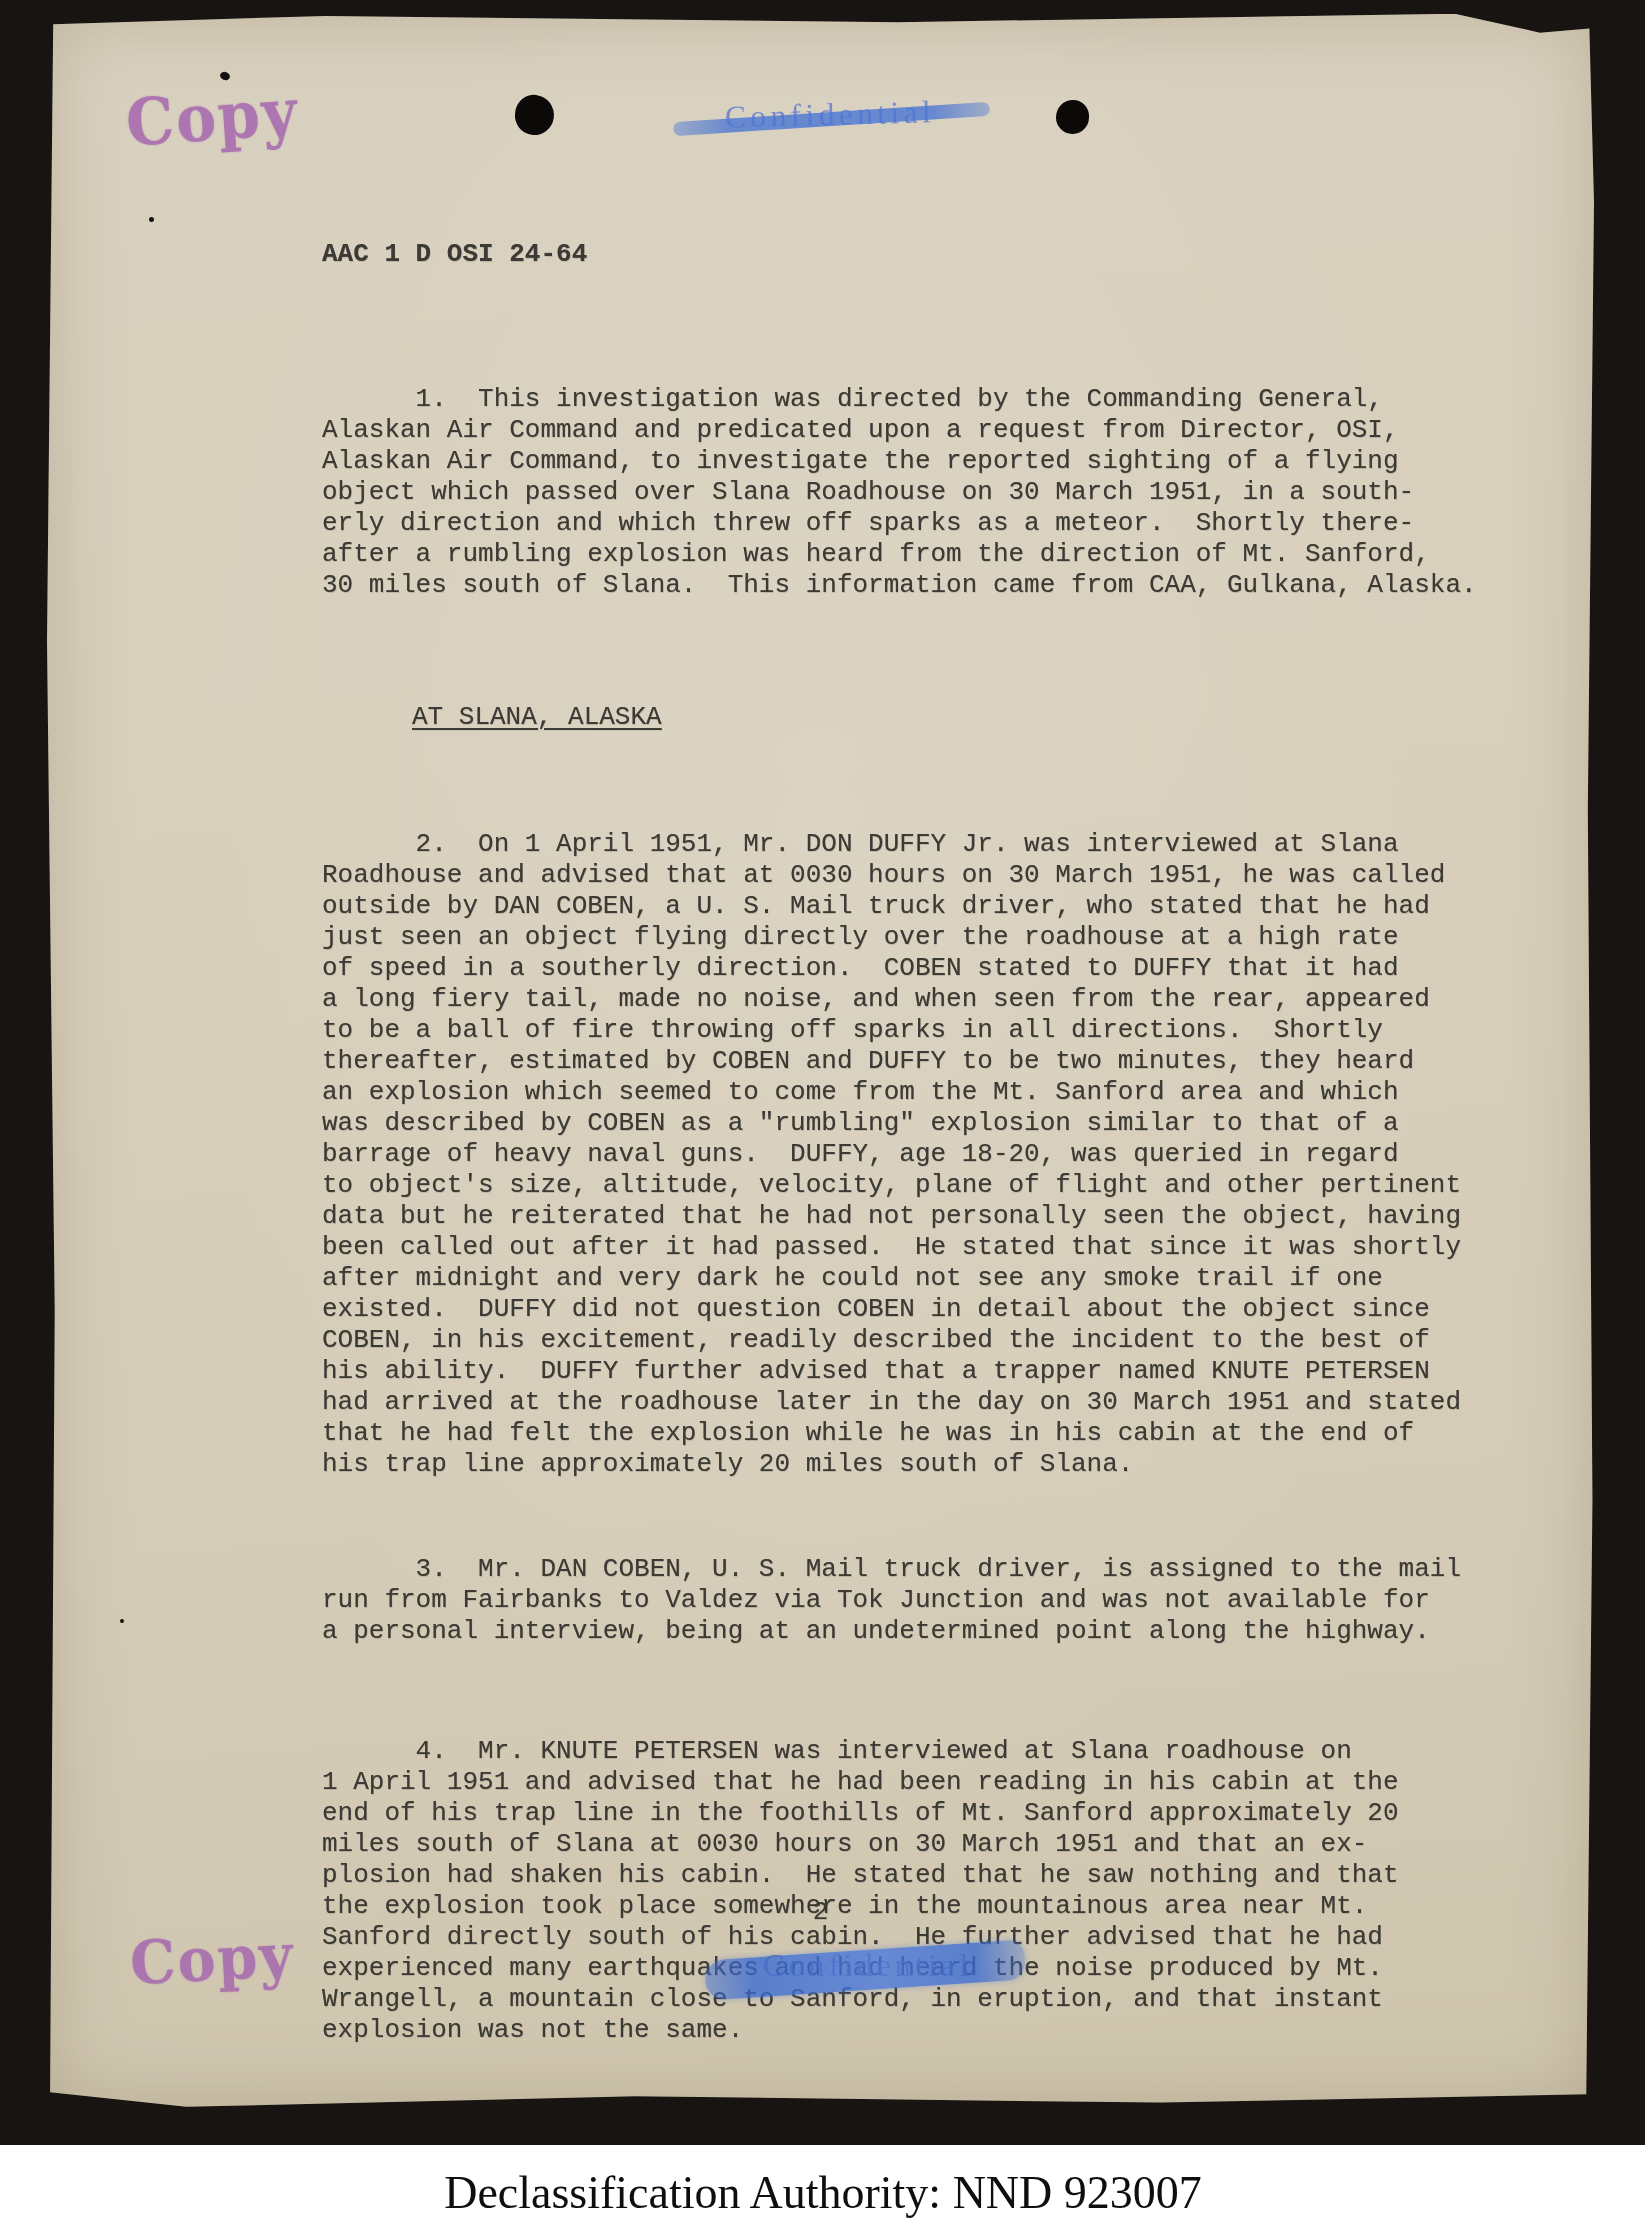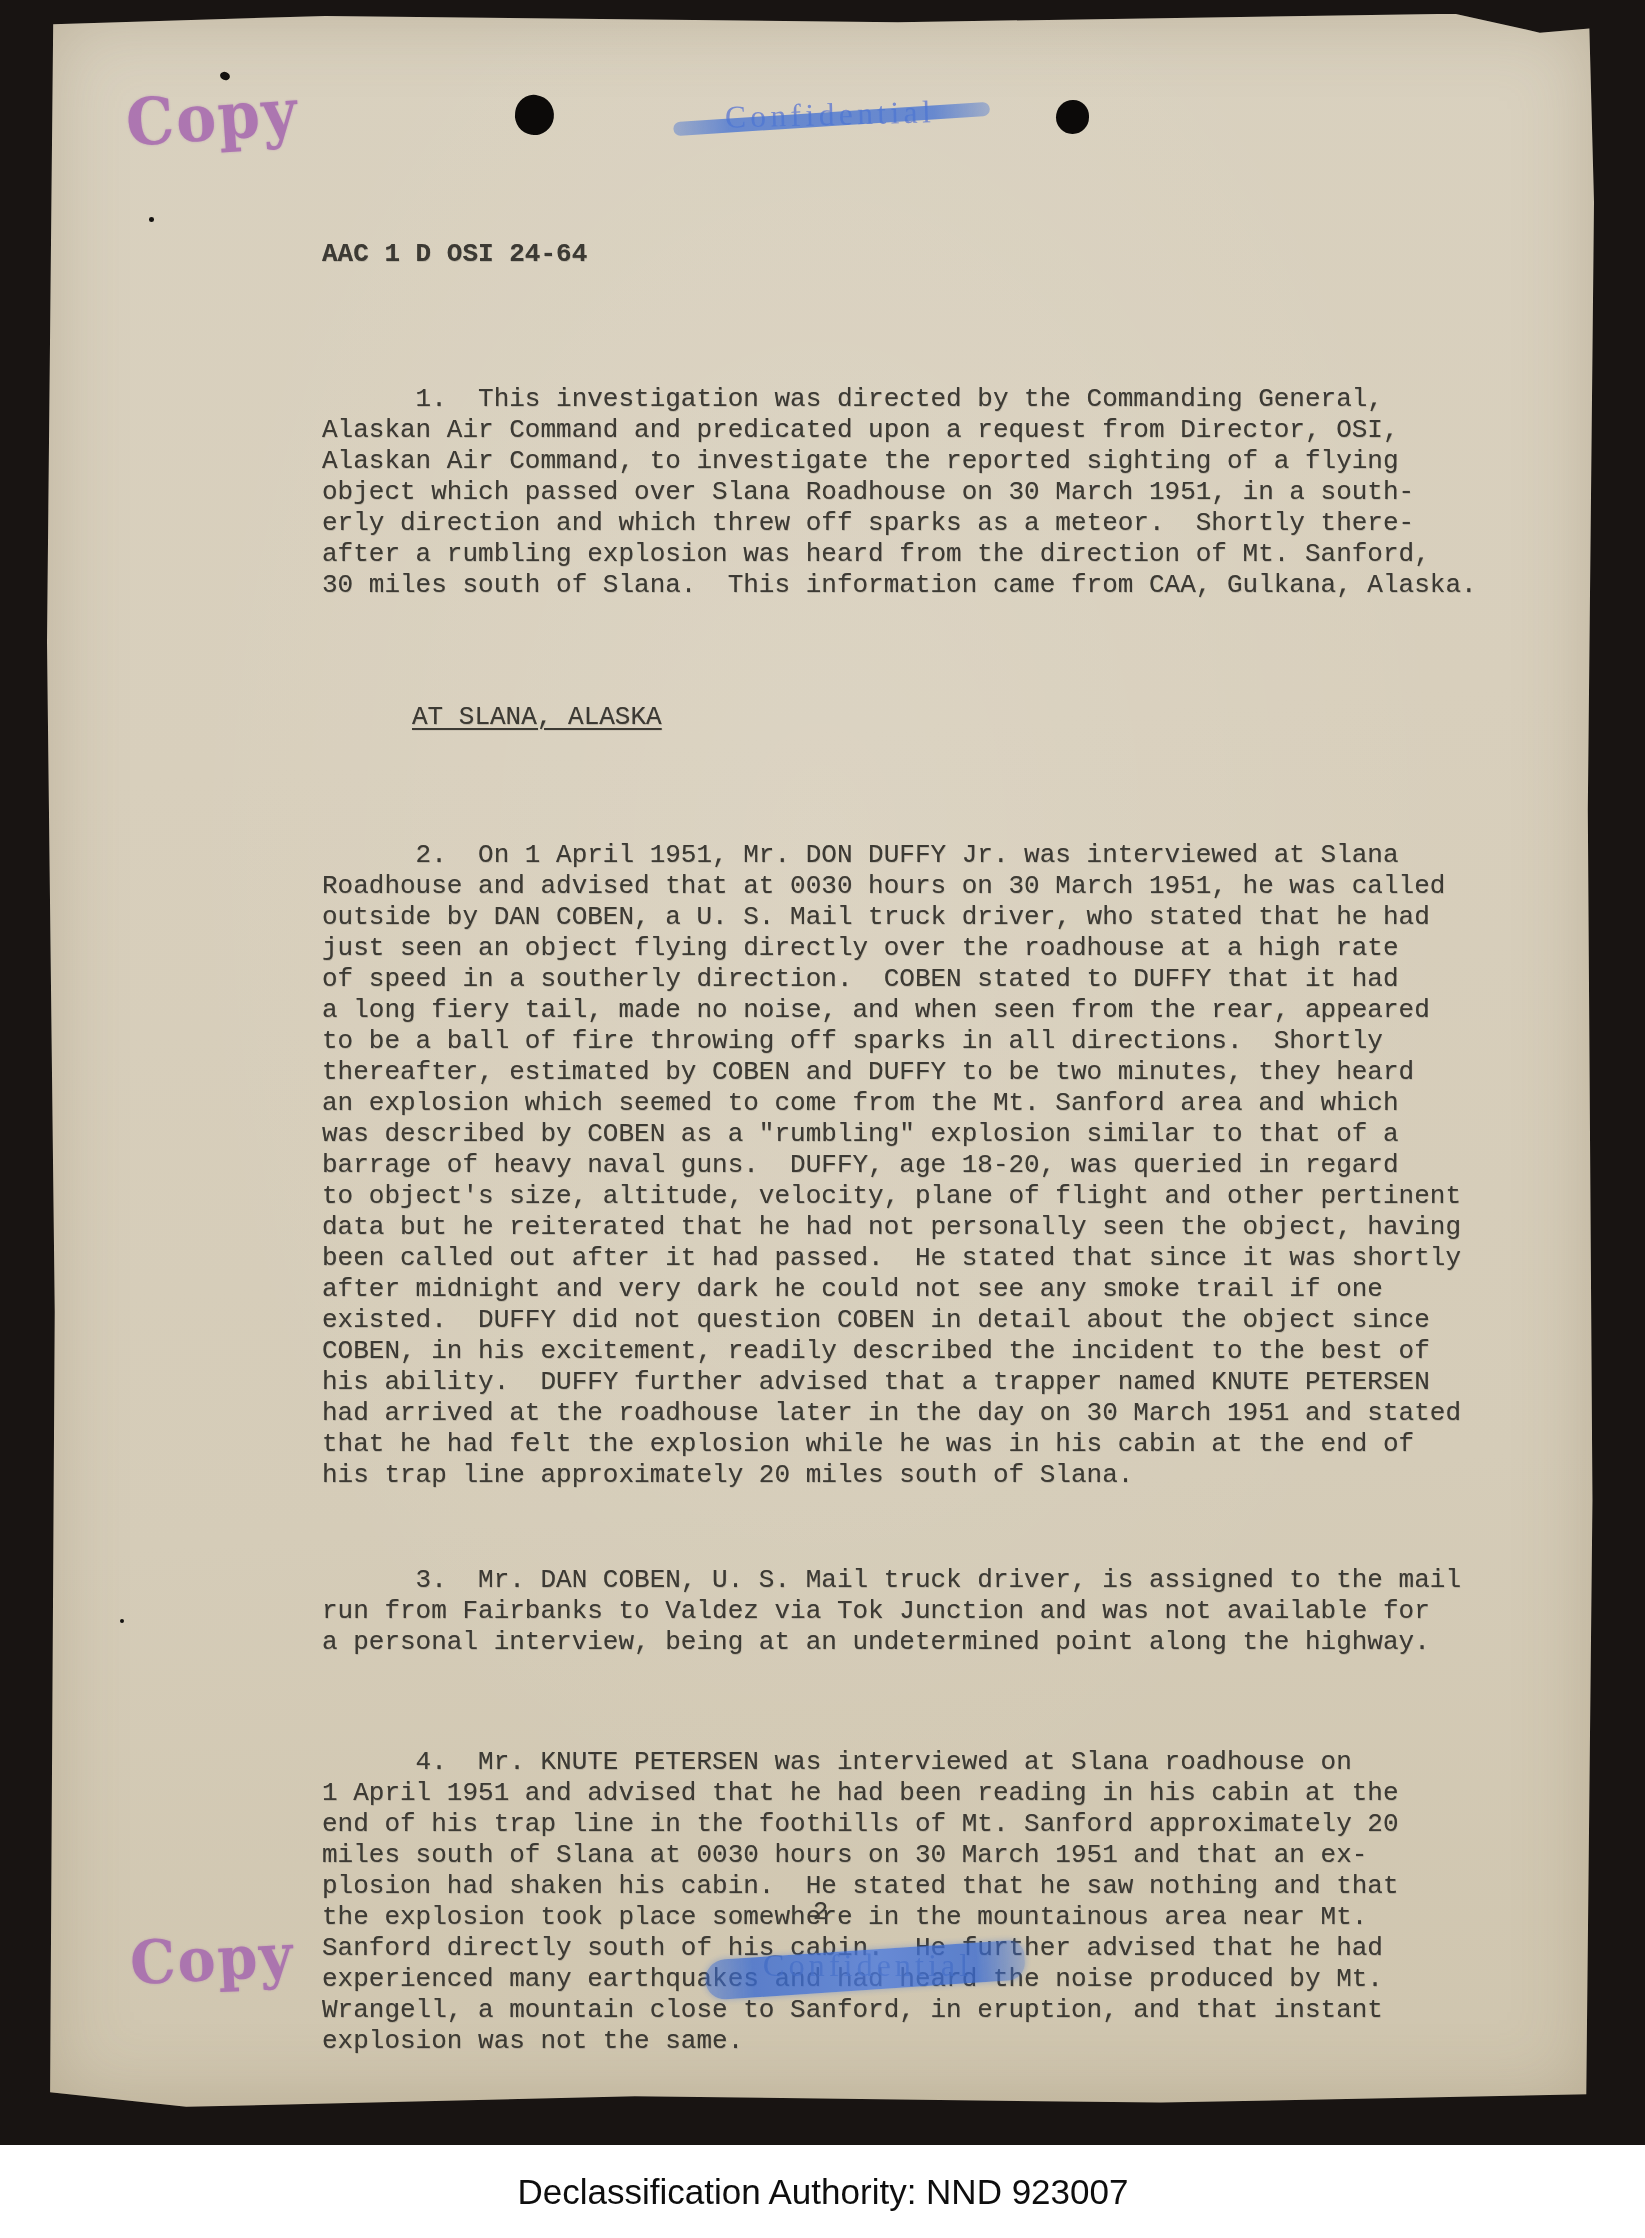--- a/index.html
+++ b/index.html
@@ -73,40 +73,40 @@
   .content{
     position:absolute;left:275px;top:163px;width:1281px;
     color:var(--ink);
     font-size:26px;line-height:31px;
     white-space:pre;
     text-shadow:0.5px 0.5px 0 rgba(60,55,48,.18), 0 0 0.5px rgba(60,55,48,.35);
   }
   .docref{margin-bottom:52px;font-weight:bold;}
   .heading{margin-bottom:24.6px;text-decoration:underline;text-underline-offset:4.4px;text-decoration-thickness:1.5px;}
   .para-1{margin-bottom:39px;}
-  .subheading{margin-left:90px;margin-bottom:45px;text-decoration:underline;text-underline-offset:4.4px;text-decoration-thickness:1.5px;}
+  .subheading{margin-left:90px;margin-bottom:34px;text-decoration:underline;text-underline-offset:4.4px;text-decoration-thickness:1.5px;}
   .para-2{margin-bottom:12px;}
   .para-3{margin-bottom:27px;}
 
   .pagenum{
     position:absolute;left:0;top:1883px;width:1547px;text-align:center;
     color:var(--ink);font-size:26px;
     font-family:"Liberation Mono","DejaVu Sans Mono",monospace;
     text-shadow:0.5px 0.5px 0 rgba(60,55,48,.18);
   }
 
   
   .footer-bar{
     position:absolute;left:0;top:2145px;width:1646px;height:94px;
     background:var(--footer-bg);
     display:flex;align-items:center;justify-content:center;
   }
   .footer-bar span{
-    font-family:Liberation Sans, sans-serif;
-    font-size:35px;color:var(--footer-text);
+    font-family:Liberation Serif, serif;
+    font-size:46px;color:var(--footer-text);
   }
 </style>
 </head>
 <body>
 
 <div class="canvas">
 
   <div class="paper">
 
     <div class="stamp copy-top">Copy</div>

